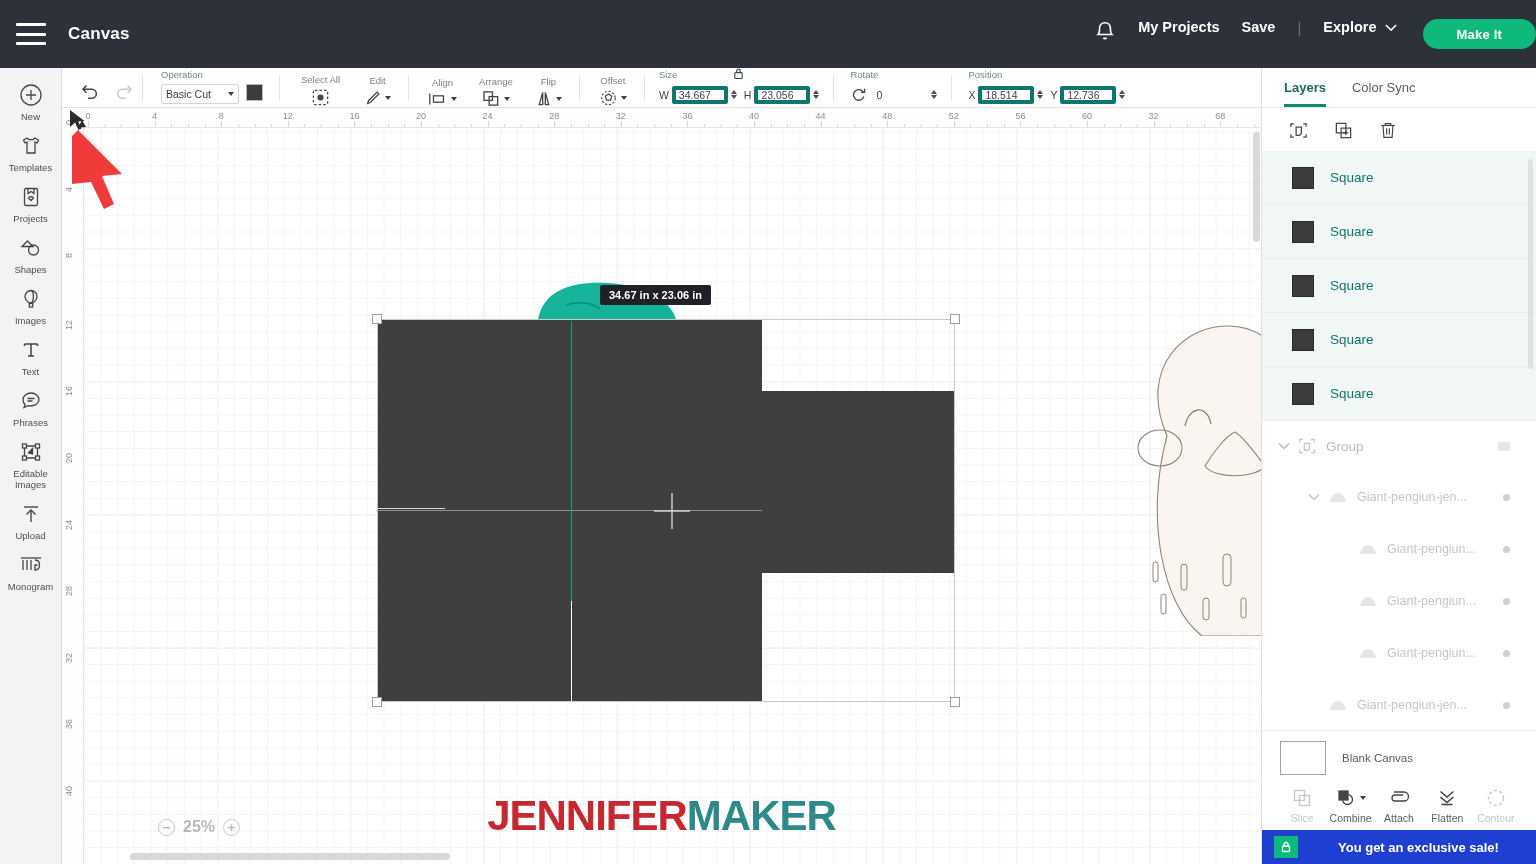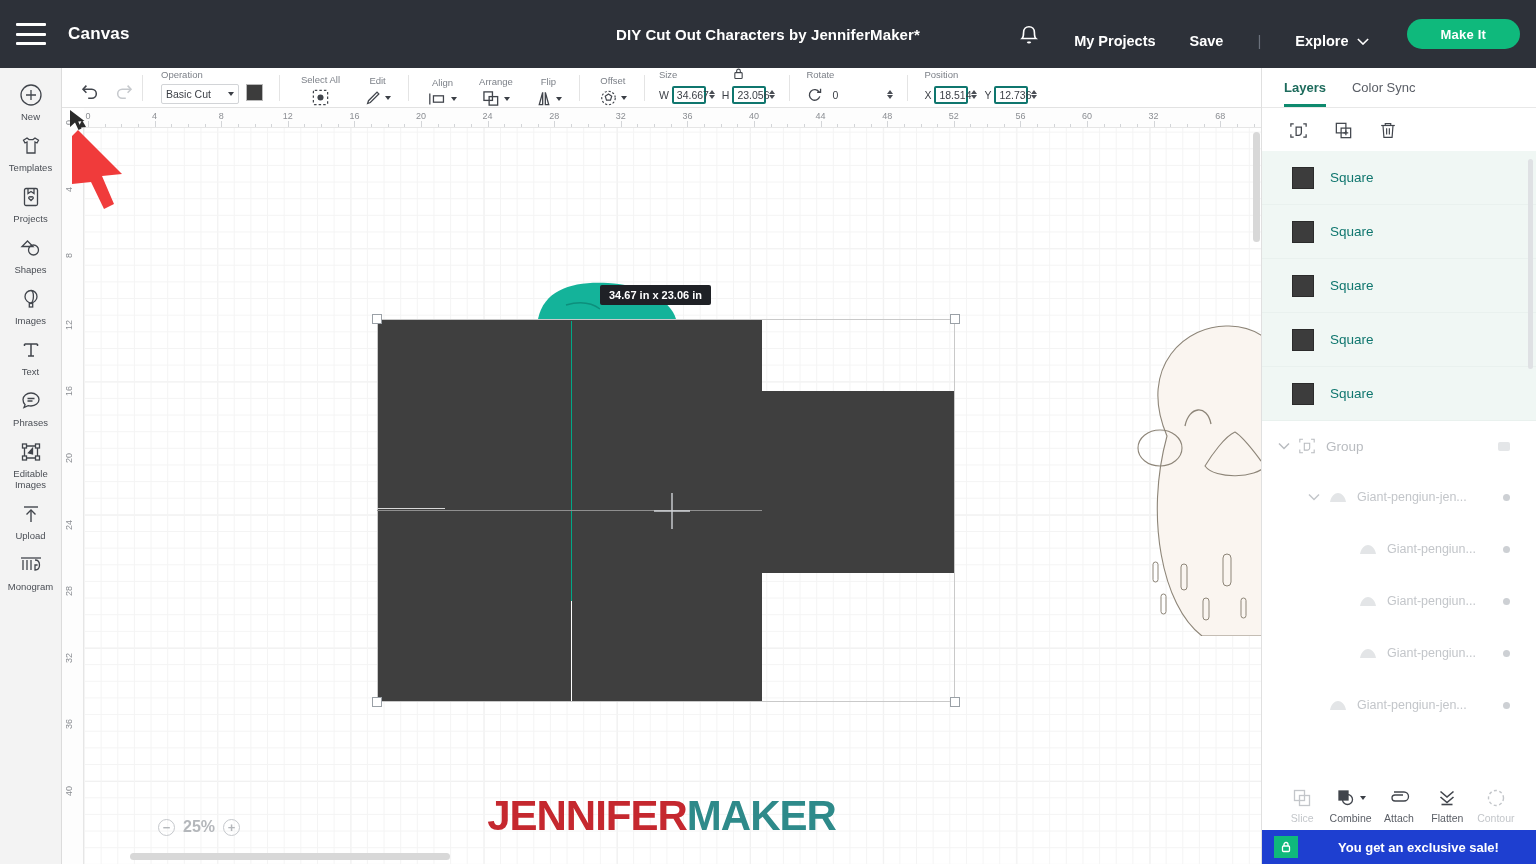--- a/index.html
+++ b/index.html
@@ -19,22 +19,22 @@
   }
   .hamburger { width: 30px; height: 22px; margin-left: 16px; margin-right: 22px;
     display: flex; flex-direction: column; justify-content: space-between; cursor: pointer; }
   .hamburger span { display: block; height: 3px; background: #fff; border-radius: 1px; }
   .canvas-label { font-size: 17px; font-weight: 600; letter-spacing: .2px; }
   .doc-title {
     position: absolute; left: 0; right: 0; text-align: center;
     font-size: 15px; font-weight: 700; letter-spacing: .1px; pointer-events: none;
   }
   .hdr-right {
-    margin-left: auto; display: flex; align-items: flex-end; gap: 16px;
-    padding-right: 16px; z-index: 2;
+    margin-left: auto; display: flex; align-items: flex-start; gap: 4px;
+    z-index: 2;
   }
   .bell { width: 26px; height: 26px; margin-right: 16px; cursor: pointer; }
   .hdr-link { font-size: 14.5px; font-weight: 700; margin-right: 18px; cursor: pointer; white-space: nowrap;}
   .hdr-sep { color: #6b717c; margin-right: 18px; font-size: 15px; }
   .explore { display: flex; align-items: center; gap: 8px; font-size: 14.5px; font-weight: 700; cursor: pointer; margin-right: 22px; }
   .chev { width: 12px; height: 7px; }
   .make-it {
     background: #0fb97c; color: #fff; border: none; border-radius: 18px;
     height: 30px; padding: 0 34px; font-size: 13px; font-weight: 700;
     font-family: "Liberation Sans", sans-serif; cursor: pointer; letter-spacing: .2px;
@@ -59,21 +59,21 @@
   .swatch { width: 17px; height: 17px; background: #3c3c3c; border: 1px solid #b9b9b9; margin-left: 7px; cursor: pointer;}
   .tb-item { display: flex; flex-direction: column; align-items: center; cursor: pointer; padding: 0 5px; }
   .tb-item .lbl { font-size: 9.5px; color: #7c8088; margin-bottom: 3px; }
   .caret { width: 0; height: 0; border-left: 3.5px solid transparent; border-right: 3.5px solid transparent;
            border-top: 4.5px solid #3b3f46; margin-left: 3px; }
   .numfield {
     display: flex; align-items: center; gap: 3px; font-size: 10.5px; color: #3b3f46;
   }
   .numfield .nlab { font-size: 10.5px; color: #3b3f46; }
   .ninput {
-    width: 34px; height: 18px; border: 2px solid #0f766e; border-radius: 2px;
+    width: 56px; height: 18px; border: 4px solid #0f766e; border-radius: 2px;
     font-size: 10.5px; color: #3b3f46; padding: 0 3px; font-family: "Liberation Sans", sans-serif;
     background: #fff;
   }
   .ninput.wide { width: 52px; }
   .spinner { display: flex; flex-direction: column; gap: 1px; cursor: pointer; }
   .spin-up, .spin-dn { width: 0; height: 0; border-left: 3px solid transparent; border-right: 3px solid transparent; }
   .spin-up { border-bottom: 4px solid #4a4e55; }
   .spin-dn { border-top: 4px solid #4a4e55; }
 
   
@@ -203,21 +203,20 @@
 
 <div id="app">
 
   <div class="header">
     <div class="hamburger">
       <span></span>
         <span></span>
         <span></span>
     </div>
     <div class="canvas-label">Canvas</div>
-    <div class="doc-title">DIY Cut Out Characters by JenniferMaker*</div>
     <div class="hdr-right">
       <span class="bell icon-btn">
         <svg width="26" height="26" viewBox="0 0 24 24" fill="none" stroke="#ffffff" stroke-width="1.5">
           <path d="M12 3.5c-3 0-5 2.2-5 5.2 0 4.2-1.4 5.6-1.4 5.6h12.8S17 13 17 8.7c0-3-2-5.2-5-5.2z"></path>
           <path d="M10.6 17.3a1.6 1.6 0 0 0 2.8 0"></path>
         </svg>
       </span>
       <span class="hdr-link">My Projects</span>
       <span class="hdr-link">Save</span>
       <span class="hdr-sep">|</span>
@@ -770,20 +769,24 @@
         <div class="sub-row" style="padding-left: 46px;">
           <span style="display:inline-block;width:12px"></span>
           <svg width="20" height="14" viewBox="0 0 20 14" style="margin-left:8px">
             <path d="M2 12c1-6 5-9 8-9s7 3 8 9z" fill="#e3e5e7"></path>
           </svg>
           <span class="sname">Giant-pengiun-jen...</span>
           <span class="dot-right"></span>
         </div>
       </div>
 
+    <div class="blank-canvas-row">
+      <div class="bc-swatch"></div>
+      <div class="bc-label">Blank Canvas</div>
+    </div>
 
     <div class="bottom-tools">
       <div class="bt dim">
         <svg width="22" height="22" viewBox="0 0 22 22" fill="none" stroke="#c3c6ca" stroke-width="1.3">
           <rect x="3.5" y="3.5" width="10" height="10"></rect>
             <rect x="8.5" y="8.5" width="10" height="10"></rect>
         </svg>
         <span class="btl">Slice</span>
       </div>
       <div class="bt">

